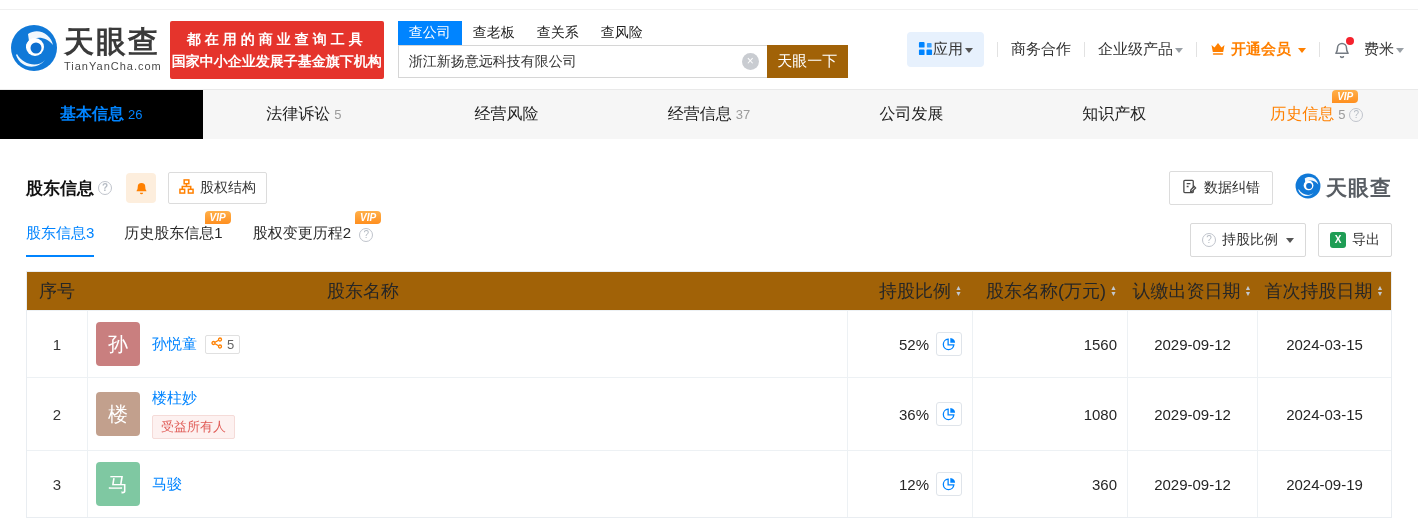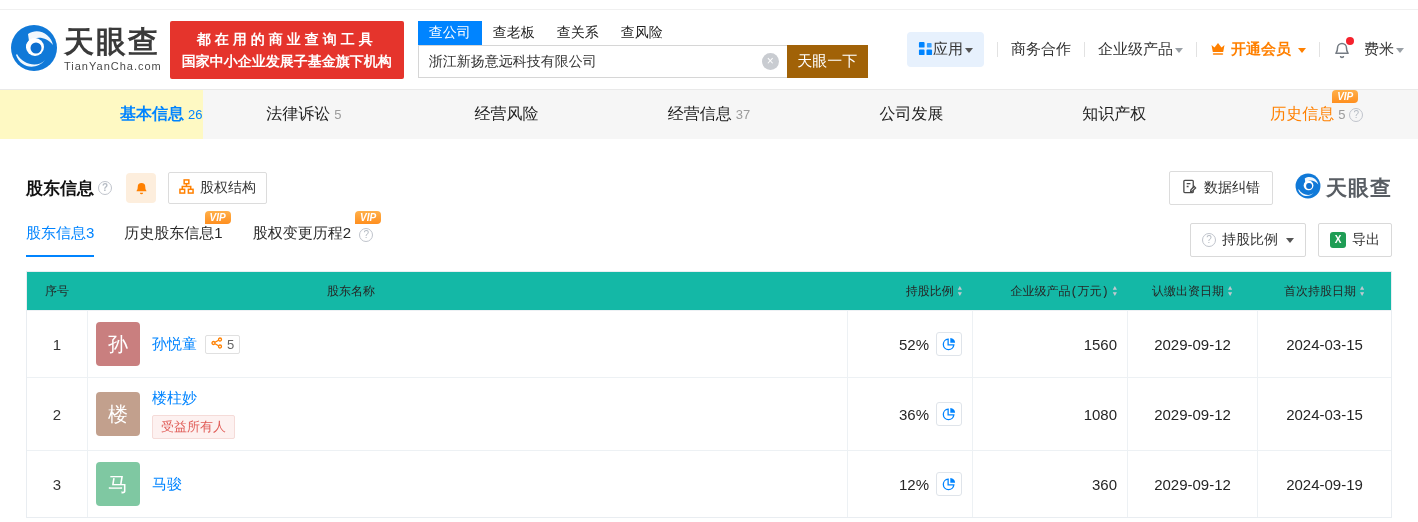--- a/index.html
+++ b/index.html
@@ -6,21 +6,21 @@
   html,body { width:1418px; height:522px; overflow:hidden; background:#fff;
     font-family:"Liberation Sans", sans-serif; color:#333; }
   .topstrip { height:10px; border-bottom:1px solid #f0f0f0; }
 
   
   .hdr { height:79px; display:flex; align-items:center; padding:0 14px 0 10px; }
   .logo { display:flex; align-items:center; gap:6px; }
   .logo-txt .cn { font-size:30px; font-weight:700; color:#3a3a3a; line-height:30px; letter-spacing:2px;}
   .logo-txt .en { font-size:11px; color:#4a4a4a; letter-spacing:1px; margin-top:3px;text-align:center; }
   .promo { margin-left:8px; background:#e5342c; color:#fff; border-radius:2px;
-    padding:7px 12px; font-size:14px; font-weight:700; text-align:center; line-height:22px; }
+    padding:7px 2px; font-size:14px; font-weight:700; text-align:center; line-height:22px; }
   .promo .l1 { letter-spacing:4px; }
   .searchwrap { margin-left:14px; width:450px; }
   .stabs { display:flex; align-items:flex-end; }
   .stab { font-size:14px; color:#222; padding:3px 11px; cursor:pointer; }
   .stab.active { background:#0084ff; color:#fff; }
   .sboxrow { display:flex; height:33px; }
   .sinputwrap { position:relative; flex:1; }
   .sinput { width:100%; height:100%; border:1px solid #d6d6d6; border-right:none;
     padding:0 32px 0 10px; font-size:14px; color:#333; outline:none; font-family:"Liberation Sans",sans-serif;}
   .clearbtn { position:absolute; right:8px; top:8px; width:17px; height:17px; border-radius:50%;
@@ -36,21 +36,21 @@
   .caret.gray { border-top-color:#9aa0a6; }
   .navitem { display:flex; align-items:center; cursor:pointer; }
   .viplink { color:#ff8000; font-weight:700; display:flex; align-items:center; gap:5px; }
   .bellwrap { position:relative; display:flex; cursor:pointer; }
   .reddot { position:absolute; top:-3px; right:-3px; width:8px; height:8px; border-radius:50%; background:#f5222d;}
 
   
   .tabbar { height:50px; background:#f6f6f6; border-top:1px solid #e9e9e9; display:flex; }
   .tab { flex:1; display:flex; align-items:center; justify-content:center; font-size:16px; color:#222; cursor:pointer;}
   .tab .cnt { font-size:13px; color:#9b9b9b; margin-left:4px; }
-  .tab.active { background:#fef9c3; color:#0084ff; font-weight:700;justify-content:flex-end; }
+  .tab.active { background:#000000; color:#0084ff; font-weight:700; }
   .tab.active .cnt { color:#0084ff; font-weight:400; }
   .tab.vip { color:#ff8000; }
   .tabinner { position:relative; display:flex; align-items:center; }
   .vipbadge { background:linear-gradient(180deg,#ffb04a,#ff8f1f); color:#fff; font-size:10px; font-weight:700;
     font-style:italic; padding:0 5px; height:13px; line-height:13px; border-radius:4px 4px 4px 0; }
   .tabinner .vipbadge { position:absolute; top:-14px; left:62px; }
   .helpcircle { display:inline-block; width:14px; height:14px; border:1px solid #c0c4cc; border-radius:50%;
     color:#b6bcc4; font-size:10px; line-height:12px; text-align:center; margin-left:4px; font-style:normal;}
 
   
@@ -74,21 +74,21 @@
   .subtab .vipbadge { position:absolute; top:-13px; right:-8px; }
   .subright { margin-left:auto; display:flex; gap:12px; align-items:center; }
   .obtn { border:1px solid #d9d9d9; border-radius:2px; background:#fff; height:34px; padding:0 11px;
     display:flex; align-items:center; gap:6px; font-size:14px; color:#333; cursor:pointer;}
   .xlsicon { width:16px; height:16px; background:#1f9d55; border-radius:3px; color:#fff; font-size:10px;
     font-weight:700; line-height:16px; text-align:center; }
 
   
   .tbl { margin-top:14px; border:1px solid #e9edf1; }
   .trow { display:grid; grid-template-columns:60px 760px 125px 155px 130px 1fr; }
-  .thead { background:#14b8a6; height:38px; font-size:12px; color:#262626;font-family:Liberation Mono, monospace; }
+  .thead { background:#a16207; height:38px; font-size:18px; color:#262626; }
   .th,.td { display:flex; align-items:center; }
   .th.c1,.td.c1 { justify-content:center; }
   .th.c2 { padding-left:240px; }
   .th.c3,.td.c3,.th.c4,.td.c4 { justify-content:flex-end; padding-right:10px; }
   .th.c5,.td.c5,.th.c6,.td.c6 { justify-content:center; }
   .tbody .trow { border-top:1px solid #edf1f4; min-height:66px; }
   .tbody .td { border-left:1px solid #edf1f4; font-size:15px; color:#262626; }
   .tbody .td.c1 { border-left:none; color:#333; }
   .td.c2 { padding:11px 8px; gap:12px; align-items:center; }
   .avatar { width:44px; height:44px; border-radius:4px; color:#fff; font-size:20px;
@@ -325,21 +325,21 @@
           <span>序号</span>
         </div>
       <div class="th c2">
           <span>股东名称</span>
         </div>
       <div class="th c3">
           <span>持股比例</span>
           <span class="sorter"></span>
         </div>
       <div class="th c4">
-          <span>企业级产品(万元)</span>
+          <span>股东名称(万元)</span>
           <span class="sorter"></span>
         </div>
       <div class="th c5">
           <span>认缴出资日期</span>
           <span class="sorter"></span>
         </div>
       <div class="th c6">
           <span>首次持股日期</span>
           <span class="sorter"></span>
         </div>

